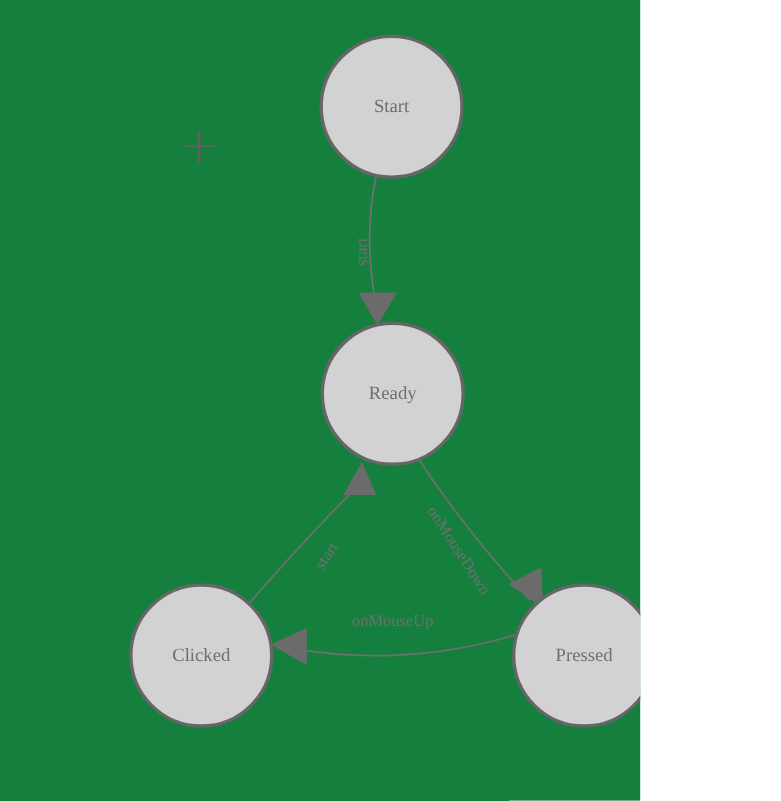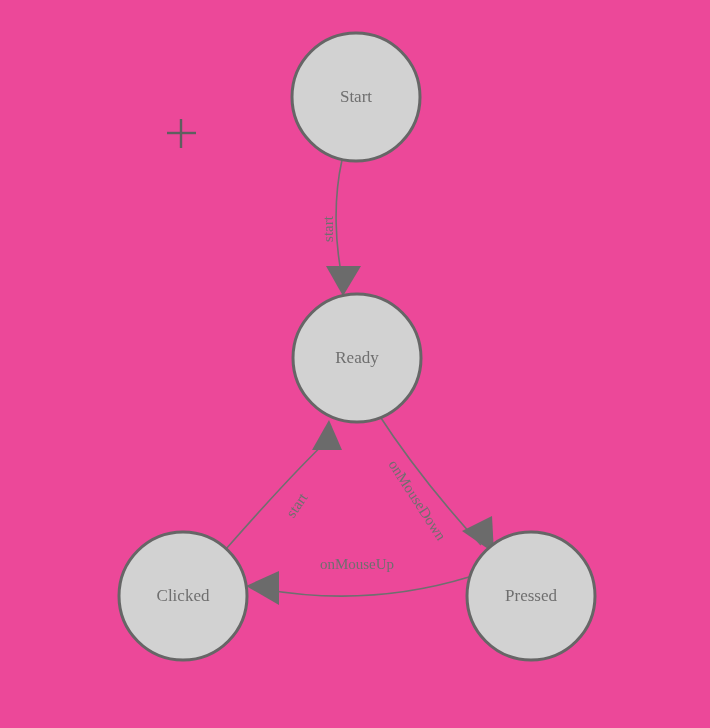--- a/index.html
+++ b/index.html
@@ -5,23 +5,23 @@
   html, body {
     margin: 0;
     padding: 0;
     background: #ffffff;
   }
   body {
     font-family: "Liberation Serif", "DejaVu Serif", serif;
   }
   #canvas {
     position: relative;
-    width: 710px;
+    width: 582px;
     height: 728px;
-    background: #ec4899;
+    background: #15803d;
     overflow: hidden;
   }
   #diagram-svg {
     position: absolute;
     left: 0;
     top: 0;
     width: 710px;
     height: 728px;
   }
   .state-label {

